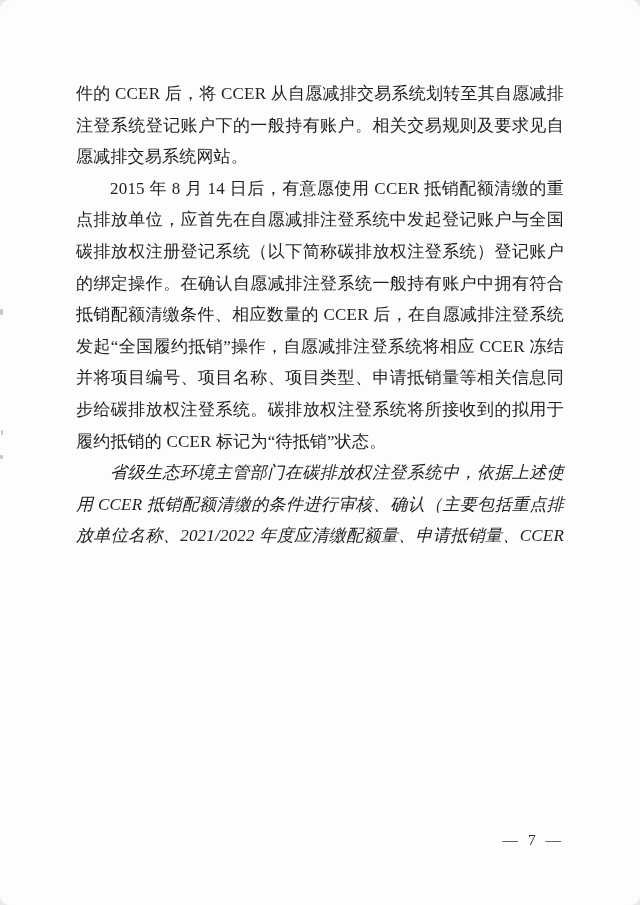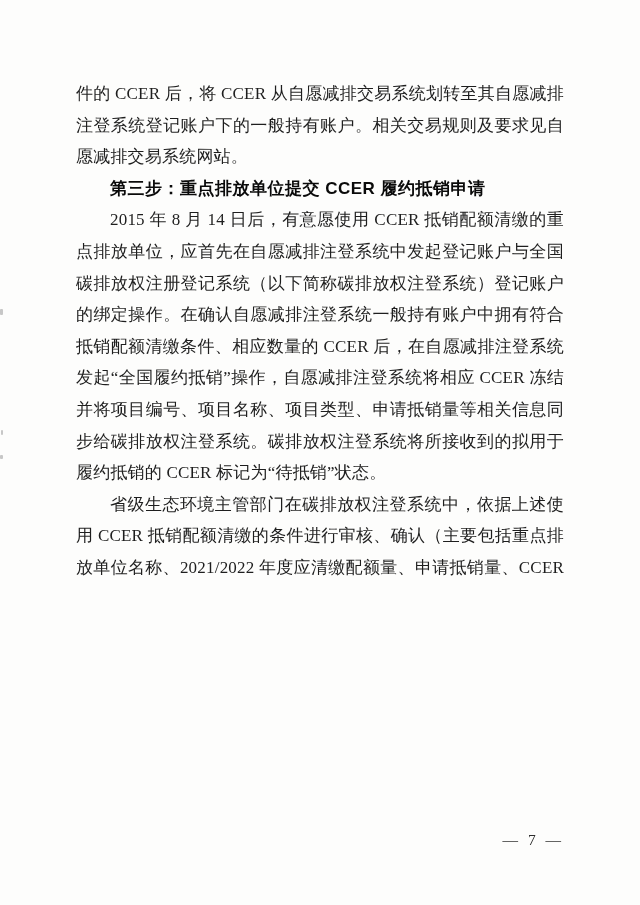--- a/index.html
+++ b/index.html
@@ -8,39 +8,41 @@
     background: #e8e8e8;
   }
   .page {
     position: relative;
     width: 640px;
     height: 905px;
     background: #fdfdfc;
     overflow: hidden;
     font-family: "Liberation Serif", "DejaVu Serif", serif;
     color: #1e1e1e;
+    border-radius: 9px;
   }
   .doc-body {
     position: absolute;
     left: 76px;
     top: 78px;
     width: 488px;
   }
   .block {
     margin: 0;
     font-size: 17px;
     line-height: 31.6px;
     letter-spacing: 0.2px;
     text-align: justify;
   }
   .block.paragraph.indent {
     text-indent: 2em;
   }
   .block.paragraph.justify-last {
     text-align-last: justify;
+    font-style: italic;
   }
   .block.heading {
     font-family: "Liberation Sans", "DejaVu Sans", sans-serif;
     font-weight: 700;
     color: #0a0a0a;
     text-indent: 2em;
     text-align: left;
     letter-spacing: 0.5px;
   }
   .page-number {
@@ -62,21 +64,20 @@
   .speck.s1 { left: 0; top: 309px; width: 3px; height: 6px; }
   .speck.s2 { left: 1px; top: 430px; width: 2px; height: 5px; }
   .speck.s3 { left: 0; top: 455px; width: 3px; height: 4px; }
 </style>
 </head>
 <body>
 
 <div class="page">
   <div class="doc-body">
       <p class="block paragraph">件的 CCER 后，将 CCER 从自愿减排交易系统划转至其自愿减排注登系统登记账户下的一般持有账户。相关交易规则及要求见自愿减排交易系统网站。</p>
-      <p class="block heading">第三步：重点排放单位提交 CCER 履约抵销申请</p>
       <p class="block paragraph indent">2015 年 8 月 14 日后，有意愿使用 CCER 抵销配额清缴的重点排放单位，应首先在自愿减排注登系统中发起登记账户与全国碳排放权注册登记系统（以下简称碳排放权注登系统）登记账户的绑定操作。在确认自愿减排注登系统一般持有账户中拥有符合抵销配额清缴条件、相应数量的 CCER 后，在自愿减排注登系统发起“全国履约抵销”操作，自愿减排注登系统将相应 CCER 冻结并将项目编号、项目名称、项目类型、申请抵销量等相关信息同步给碳排放权注登系统。碳排放权注登系统将所接收到的拟用于履约抵销的 CCER 标记为“待抵销”状态。</p>
       <p class="block paragraph indent justify-last">省级生态环境主管部门在碳排放权注登系统中，依据上述使用 CCER 抵销配额清缴的条件进行审核、确认（主要包括重点排放单位名称、2021/2022 年度应清缴配额量、申请抵销量、CCER</p>
     </div>
   <div class="page-number">— 7 —</div>
   <div class="speck s1"></div>
   <div class="speck s2"></div>
   <div class="speck s3"></div>
 </div>
 
 </body></html>

